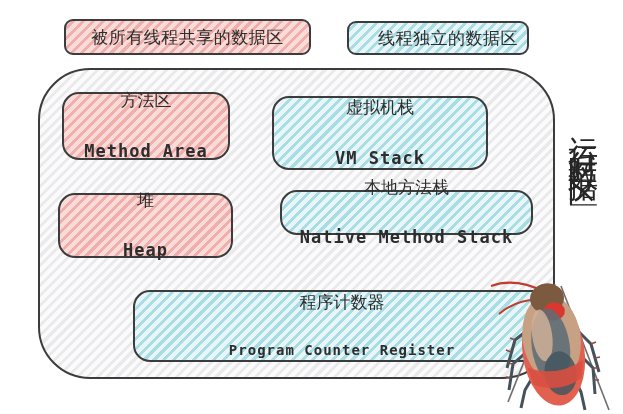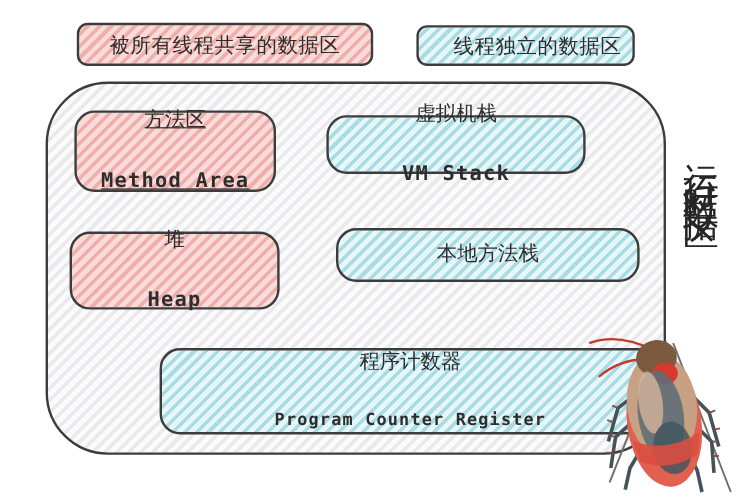--- a/index.html
+++ b/index.html
@@ -39,22 +39,22 @@
     position:absolute;display:flex;flex-direction:column;align-items:center;
     justify-content:center;gap:1px;
     border:2.5px solid #3c3c3c;border-radius:17px;box-sizing:border-box;
     z-index:2;text-align:center;
   }
   .block .zh{font-size:17px;line-height:1.25;color:#2d2d2d;}
   .block .en{
     font-family:"DejaVu Sans Mono","Liberation Mono",monospace;
     font-weight:bold;font-size:17px;line-height:1.25;letter-spacing:1px;color:#2d2d2d;margin-top:28px;
   }
-  .block-method-area{left:62px;top:92px;width:168px;height:68px;text-decoration:underline;}
-  .block-vm-stack{left:272px;top:96px;width:216px;height:49px;}
+  .block-method-area{left:62px;top:92px;width:168px;height:68px;}
+  .block-vm-stack{left:272px;top:96px;width:216px;height:74px;}
   .block-heap{left:58px;top:193px;width:175px;height:65px;}
   .block-native{left:280px;top:190px;width:253px;height:45px;}
   .block-pcr{left:133px;top:290px;width:418px;height:72px;}
   .block-pcr .en{font-size:14px;}
   
   .vtitle{
     position:absolute;left:562px;top:112px;z-index:4;
     writing-mode:vertical-rl;text-orientation:upright;
     font-size:30px;letter-spacing:9px;font-weight:500;color:#262626;
     white-space:nowrap;
@@ -86,20 +86,21 @@
     <span class="en">VM Stack</span>
   </div>
 
   <div class="block block-heap hatch-pink">
     <span class="zh">堆</span>
     <span class="en">Heap</span>
   </div>
 
   <div class="block block-native hatch-cyan">
     <span class="zh">本地方法栈</span>
+    <span class="en">Native Method Stack</span>
   </div>
 
   <div class="block block-pcr hatch-cyan">
     <span class="zh">程序计数器</span>
     <span class="en">Program Counter Register</span>
   </div>
 
   <div class="vtitle">运行时数据区</div>
 
   <svg class="roach" viewBox="0 0 142 146" aria-hidden="true">

